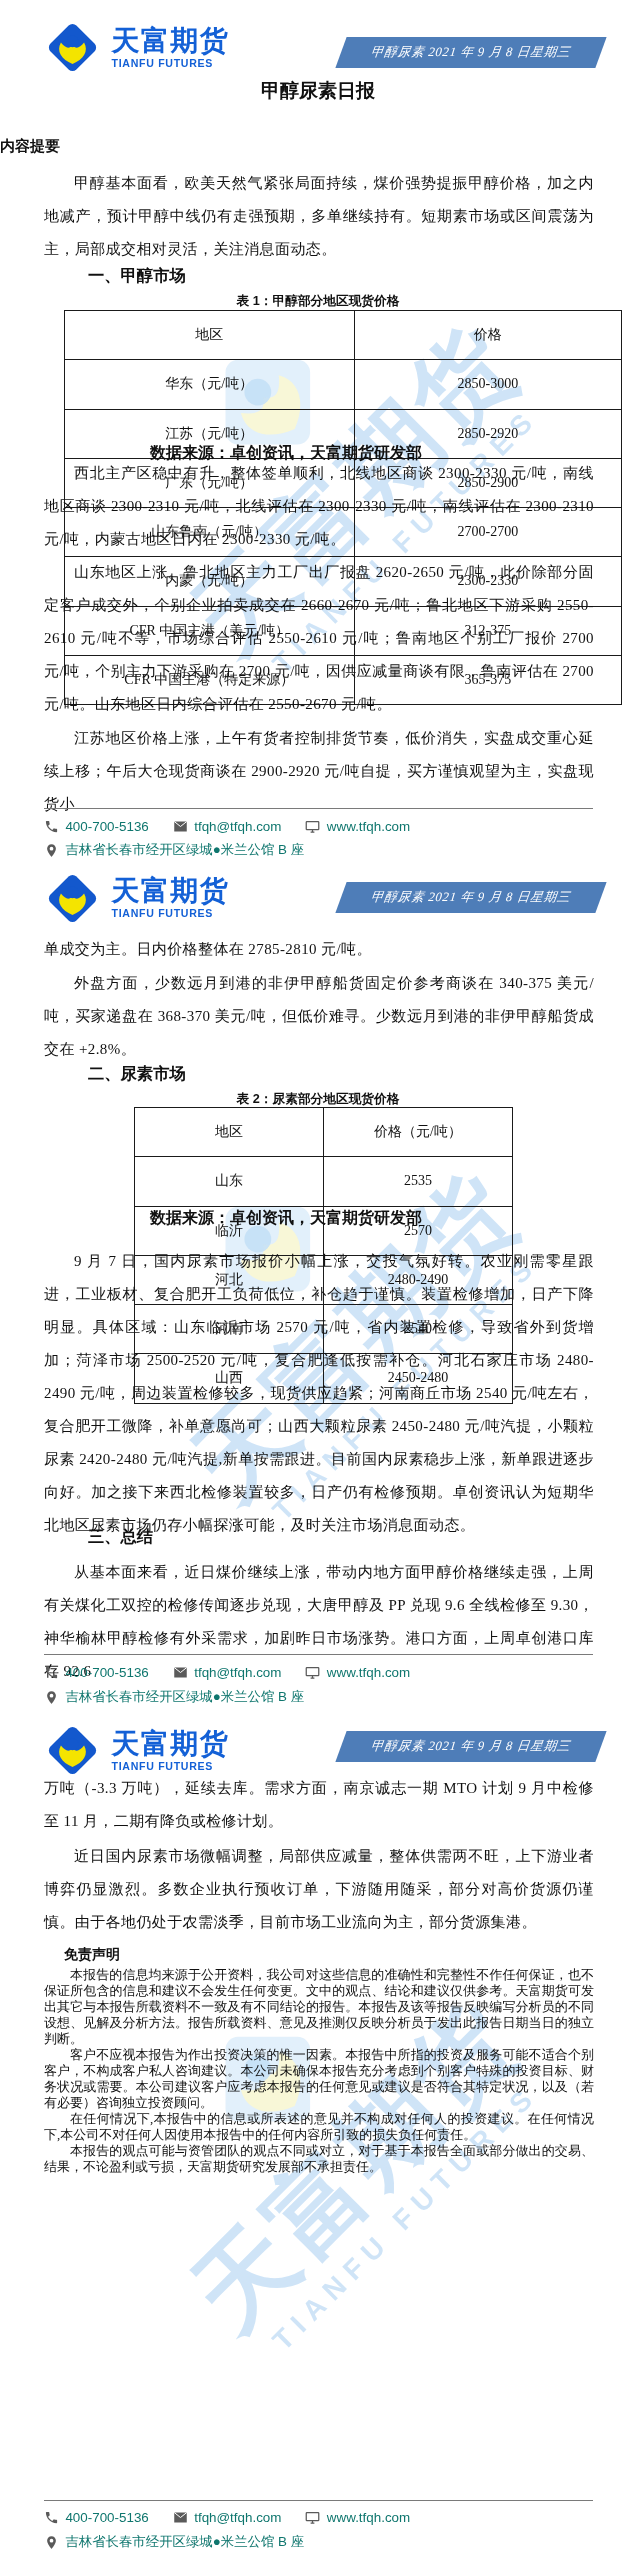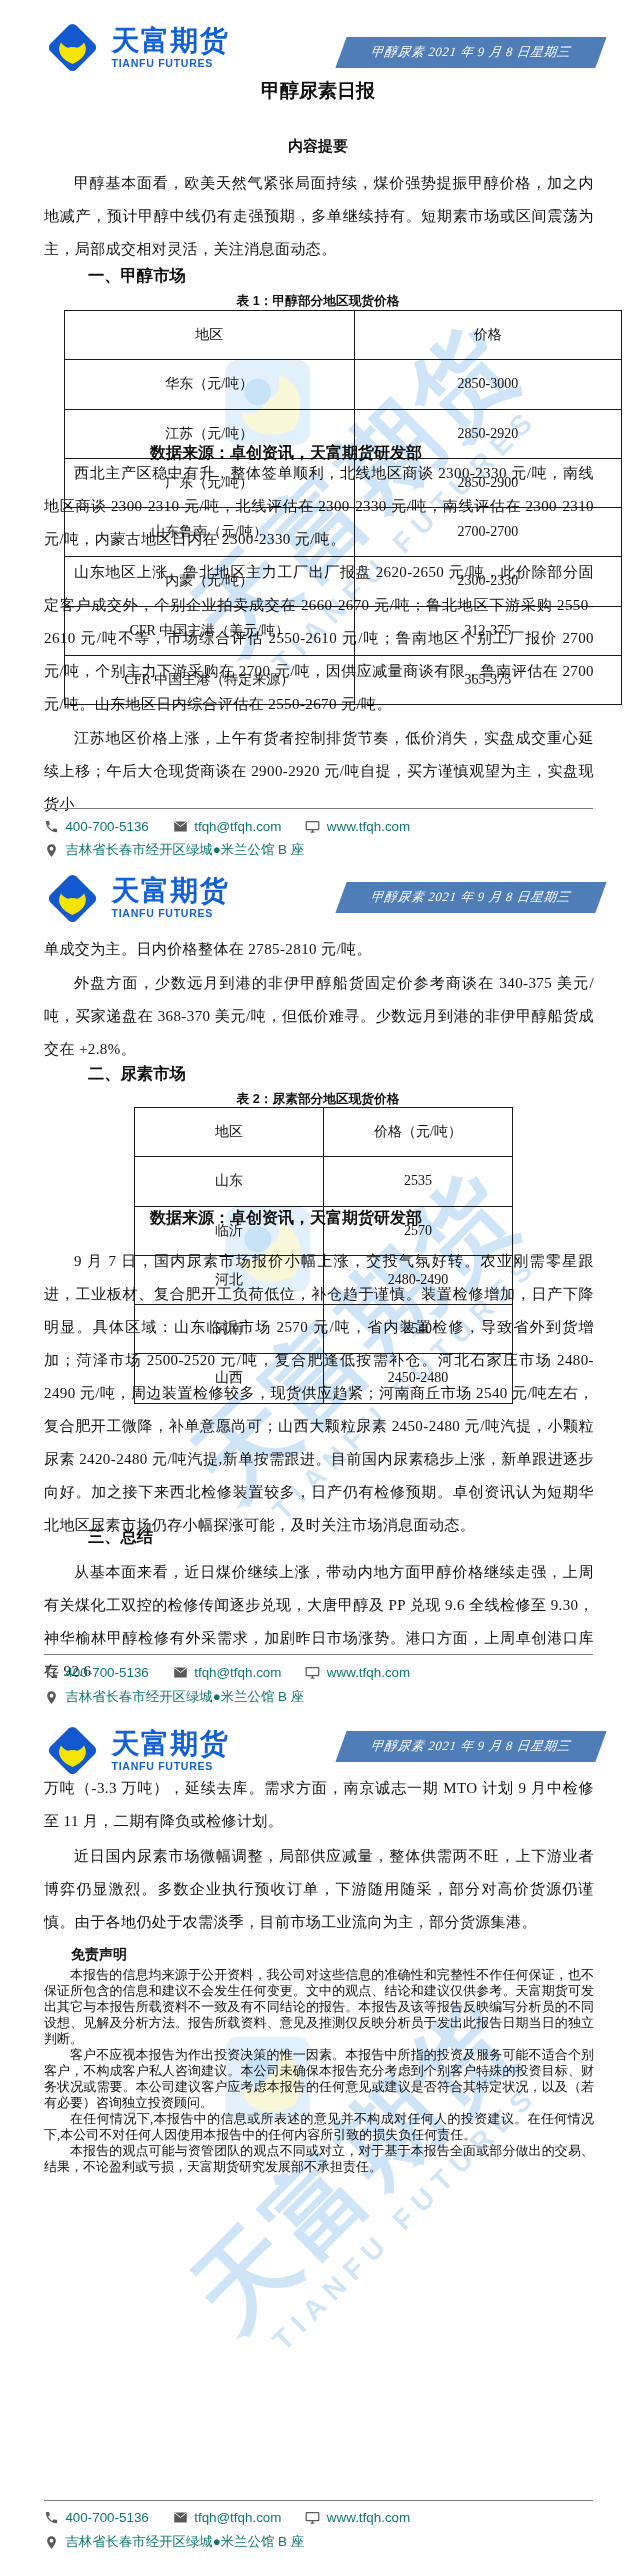--- a/index.html
+++ b/index.html
@@ -19,37 +19,37 @@
   .logo-mark{width:61px;height:61px;flex:0 0 auto;}
   .logo-cn{font-family:"Liberation Sans",sans-serif;font-weight:bold;font-size:28px;line-height:30px;color:#1360d6;letter-spacing:1.4px;}
   .logo-en{font-family:"Liberation Sans",sans-serif;font-weight:bold;font-size:10.6px;line-height:14px;color:#1360d6;letter-spacing:0.7px;}
   .hdr-banner{left:341px;width:260px;height:31px;background:#4e7db8;transform:skewX(-20deg);
     display:flex;align-items:center;justify-content:center;z-index:2;}
   .hdr-banner span{transform:skewX(14deg);color:#ffffff;font-style:italic;
     font-family:"Liberation Serif",serif;font-size:12.7px;letter-spacing:0.7px;white-space:nowrap;}
 
   
   .doc-title{left:0;width:636px;text-align:center;font-family:"Liberation Sans",sans-serif;font-weight:bold;font-size:19px;line-height:24px;z-index:1;}
-  .toc-head{left:0;width:636px;text-align:center;font-family:"Liberation Sans",sans-serif;font-weight:bold;font-size:15px;line-height:20px;z-index:1;}
+  .toc-head{left:0;width:636px;font-family:"Liberation Sans",sans-serif;font-weight:bold;font-size:15px;line-height:20px;z-index:1;}
   .para{left:44px;width:550px;font-size:15px;line-height:33px;text-align:justify;text-indent:2em;letter-spacing:0.4px;margin:0;z-index:1;}
   .cont{text-indent:0;}
   .h-sec{left:44px;width:550px;font-family:Liberation Mono, monospace;font-weight:bold;font-size:16.3px;line-height:21px;padding-left:44px;box-sizing:border-box;z-index:1;}
   .tbl-cap{left:0;width:636px;text-align:center;font-family:"Liberation Sans",sans-serif;font-weight:bold;font-size:12.7px;line-height:17px;z-index:1;}
   .src{left:0;width:532px;text-align:center;font-family:"Liberation Sans",sans-serif;font-weight:bold;font-size:16px;line-height:15.6px;z-index:1;margin-left:20px;}
 
   
   table.datatable{border-collapse:collapse;position:absolute;z-index:1;background:transparent;}
   .datatable th,.datatable td{border:0.7px solid #1a1a1a;text-align:center;font-size:14px;height:16.3px;line-height:16.3px;padding:16px;font-weight:normal;font-family:"Liberation Serif","DejaVu Serif",serif;}
   .t1{left:64px;width:558px;}
   .t1 th:nth-child(1),.t1 td:nth-child(1){width:52%;}
   .t2{left:134px;width:379px;}
   .t2 th:nth-child(1),.t2 td:nth-child(1){width:50%;}
 
   
-  .disc-head{left:43px;width:550px;font-family:"Liberation Sans",sans-serif;font-weight:bold;font-size:14px;line-height:18.4px;text-indent:2em;z-index:1;}
+  .disc-head{left:36px;width:550px;font-family:"Liberation Sans",sans-serif;font-weight:bold;font-size:14px;line-height:18.4px;text-indent:2em;z-index:1;}
   .disc-body{left:44px;width:550px;font-size:13px;line-height:16px;text-align:justify;z-index:1;}
   .disc-body p{margin:0;text-indent:2em;}
 
   
   .footer-line{left:44px;width:549px;height:0;border-top:1.4px solid #7a7a7a;z-index:1;}
   .footer-row{left:44px;width:549px;display:flex;align-items:center;gap:24px;
     font-family:"Liberation Sans",sans-serif;font-size:13.4px;color:#0f766e;z-index:1;}
   .footer-item{display:flex;align-items:center;gap:6.4px;}
   .footer-item svg{width:15px;height:15px;flex:0 0 auto;}
 

